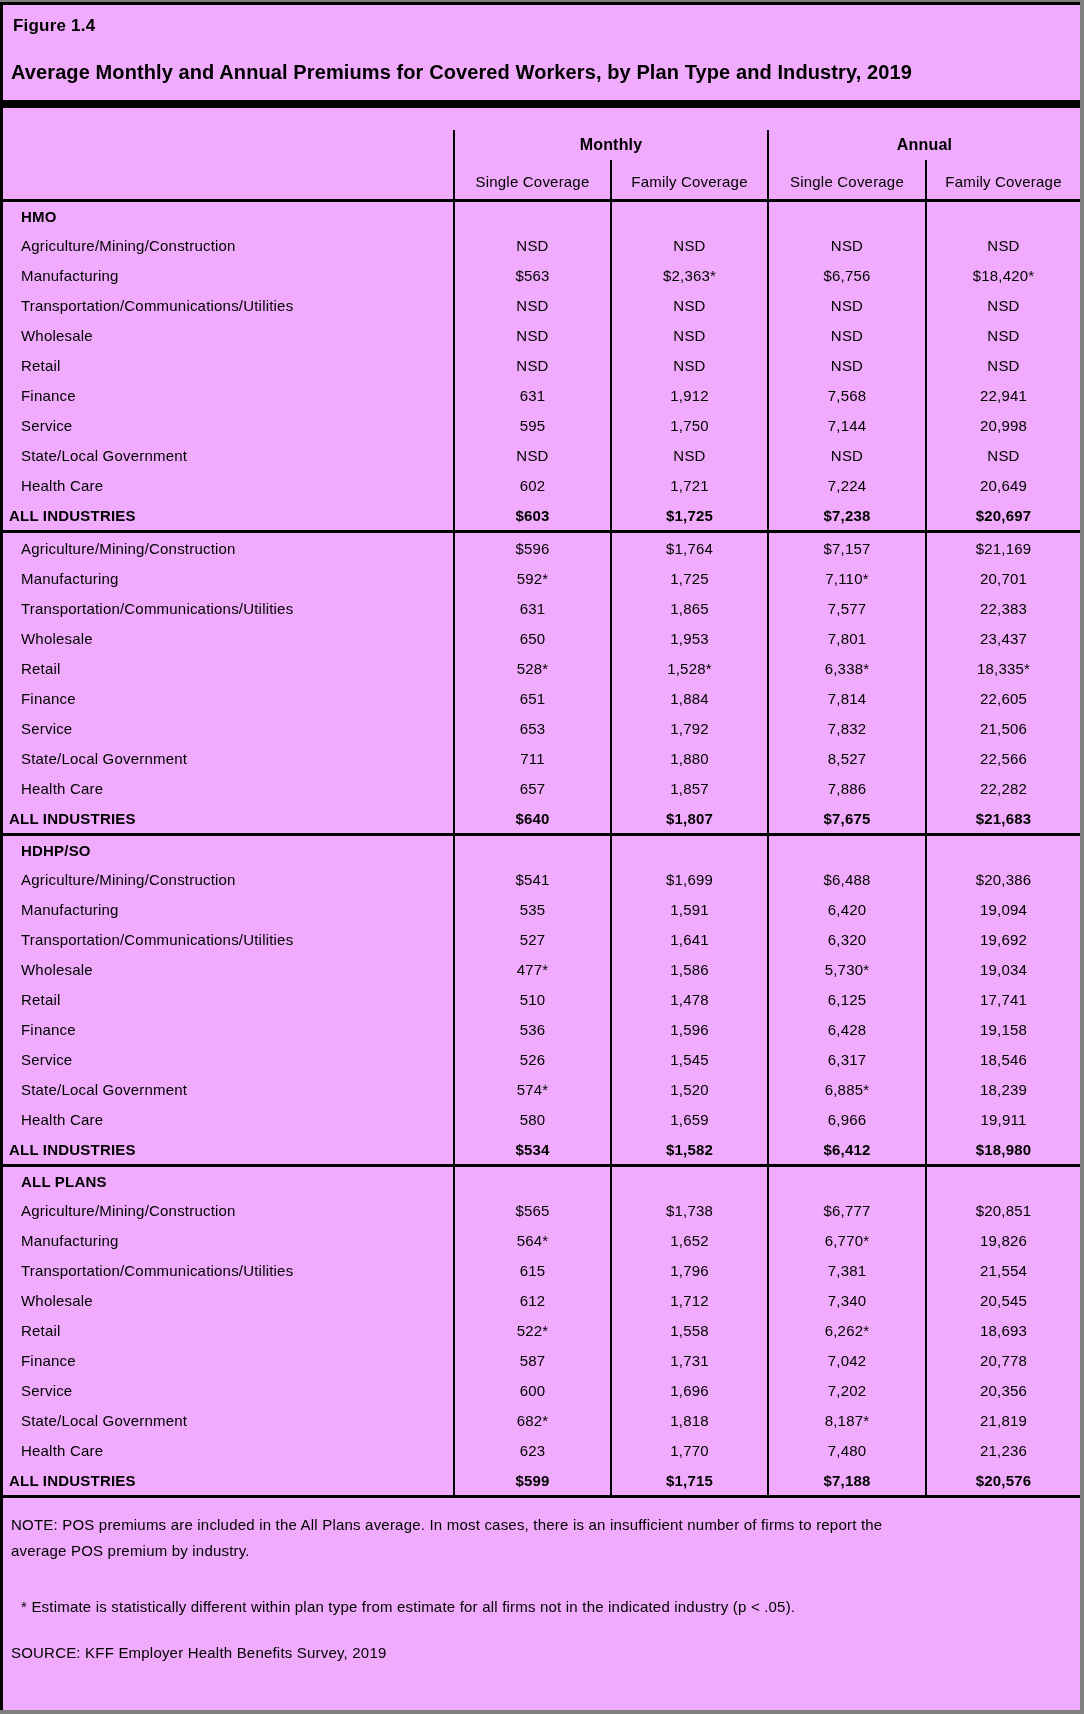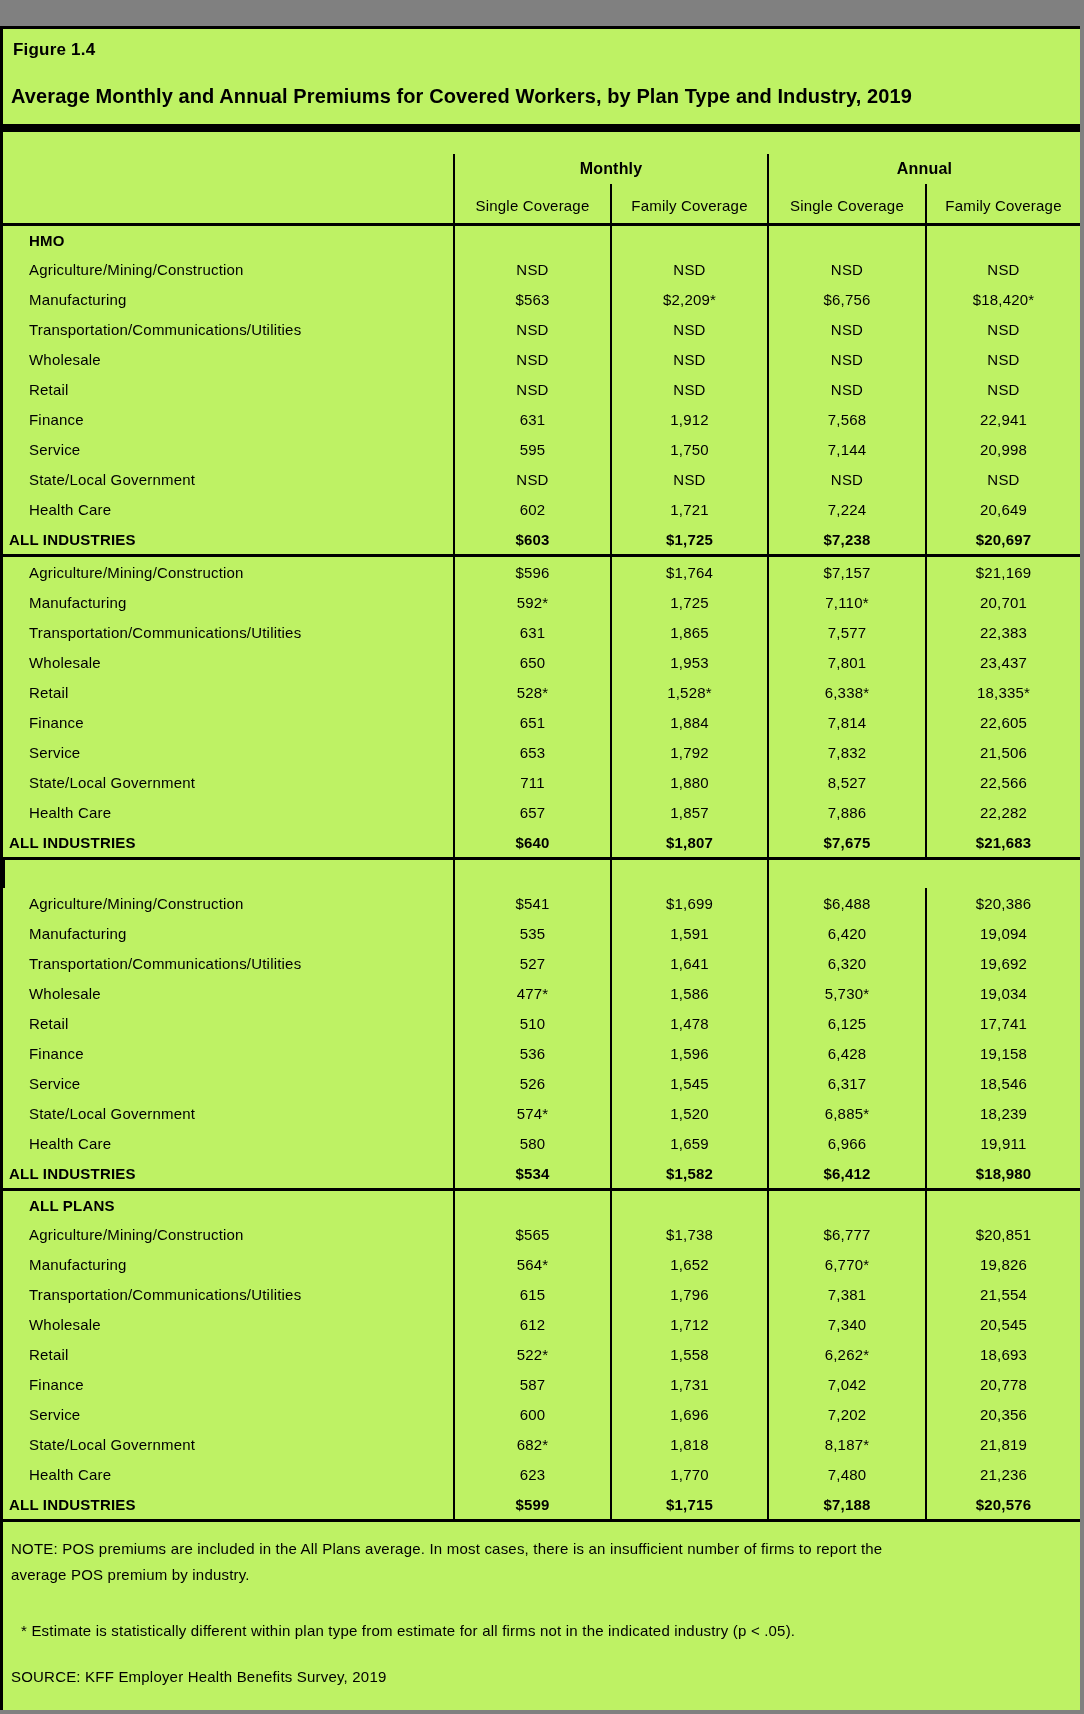--- a/index.html
+++ b/index.html
@@ -2,36 +2,36 @@
 <html><head>
 <meta charset="utf-8">
 <style>
   html,body{margin:0;padding:0;}
   body{
     width:1084px;height:1714px;background:#808080;position:relative;overflow:hidden;
     font-family:"Liberation Sans","DejaVu Sans",sans-serif;color:#000;
     letter-spacing:0.2px;
   }
   .page{
-    position:absolute;left:0;top:2px;right:4px;bottom:4px;background:#bef264;
-    border-left:3px solid #000;border-top:3px solid #000;box-sizing:border-box;margin-top:24px;
+    position:absolute;left:0;top:2px;right:4px;bottom:4px;background:#f0abfc;
+    border-left:3px solid #000;border-top:3px solid #000;box-sizing:border-box;
   }
   .fig-label{font-size:17px;font-weight:bold;margin:11px 10px 0 10px;line-height:20px;}
   .page-title{font-size:20px;font-weight:bold;margin:25px 10px 0 8px;line-height:23px;letter-spacing:0.1px;}
   .title-rule{height:8px;background:#000;margin-top:16px;}
   .spacer{height:22px;}
   .hrow1{display:grid;grid-template-columns:450px 314px 1fr;height:30px;}
   .hrow1 .hgroup{border-left:2px solid #000;text-align:center;font-weight:bold;font-size:16px;
     display:flex;align-items:center;justify-content:center;}
   .hrow2{display:grid;grid-template-columns:450px 157px 157px 158px 1fr;height:42px;border-bottom:3px solid #000;box-sizing:border-box;}
   .hrow2 .hcol{border-left:2px solid #000;text-align:center;font-size:15px;
     display:flex;align-items:flex-end;justify-content:center;padding-bottom:9px;box-sizing:border-box;}
   .section{border-bottom:3px solid #000;box-sizing:border-box;}
   .trow{display:grid;grid-template-columns:450px 157px 157px 158px 1fr;height:30px;}
-  .trow .c0{display:flex;align-items:center;font-size:15px;padding-left:26px;box-sizing:border-box;}
+  .trow .c0{display:flex;align-items:center;font-size:15px;padding-left:18px;box-sizing:border-box;}
   .trow .cv{border-left:2px solid #000;display:flex;align-items:center;justify-content:center;font-size:15px;}
   .shead{height:28px;}
   .shead .c0{font-weight:bold;}
   .total .c0{font-weight:bold;padding-left:6px;}
   .total .cv{font-weight:bold;}
   .notes{padding:14px 20px 0 8px;font-size:15px;line-height:26px;}
   .note-line{display:block;}
   .estimate-line{margin-top:30px;padding-left:10px;}
   .source-line{margin-top:20px;}
 </style>
@@ -71,21 +71,21 @@
         <div class="trow drow">
           <div class="c0">Agriculture/Mining/Construction</div>
           <div class="cv">NSD</div>
           <div class="cv">NSD</div>
           <div class="cv">NSD</div>
           <div class="cv">NSD</div>
         </div>
         <div class="trow drow">
           <div class="c0">Manufacturing</div>
           <div class="cv">$563</div>
-          <div class="cv">$2,209*</div>
+          <div class="cv">$2,363*</div>
           <div class="cv">$6,756</div>
           <div class="cv">$18,420*</div>
         </div>
         <div class="trow drow">
           <div class="c0">Transportation/Communications/Utilities</div>
           <div class="cv">NSD</div>
           <div class="cv">NSD</div>
           <div class="cv">NSD</div>
           <div class="cv">NSD</div>
         </div>
@@ -206,20 +206,21 @@
         <div class="trow total">
           <div class="c0">ALL INDUSTRIES</div>
           <div class="cv">$640</div>
           <div class="cv">$1,807</div>
           <div class="cv">$7,675</div>
           <div class="cv">$21,683</div>
         </div>
       </div>
       <div class="section">
         <div class="trow shead">
+          <div class="c0">HDHP/SO</div>
           <div class="cv"></div>
           <div class="cv"></div>
           <div class="cv"></div>
           <div class="cv"></div>
         </div>
         <div class="trow drow">
           <div class="c0">Agriculture/Mining/Construction</div>
           <div class="cv">$541</div>
           <div class="cv">$1,699</div>
           <div class="cv">$6,488</div>

